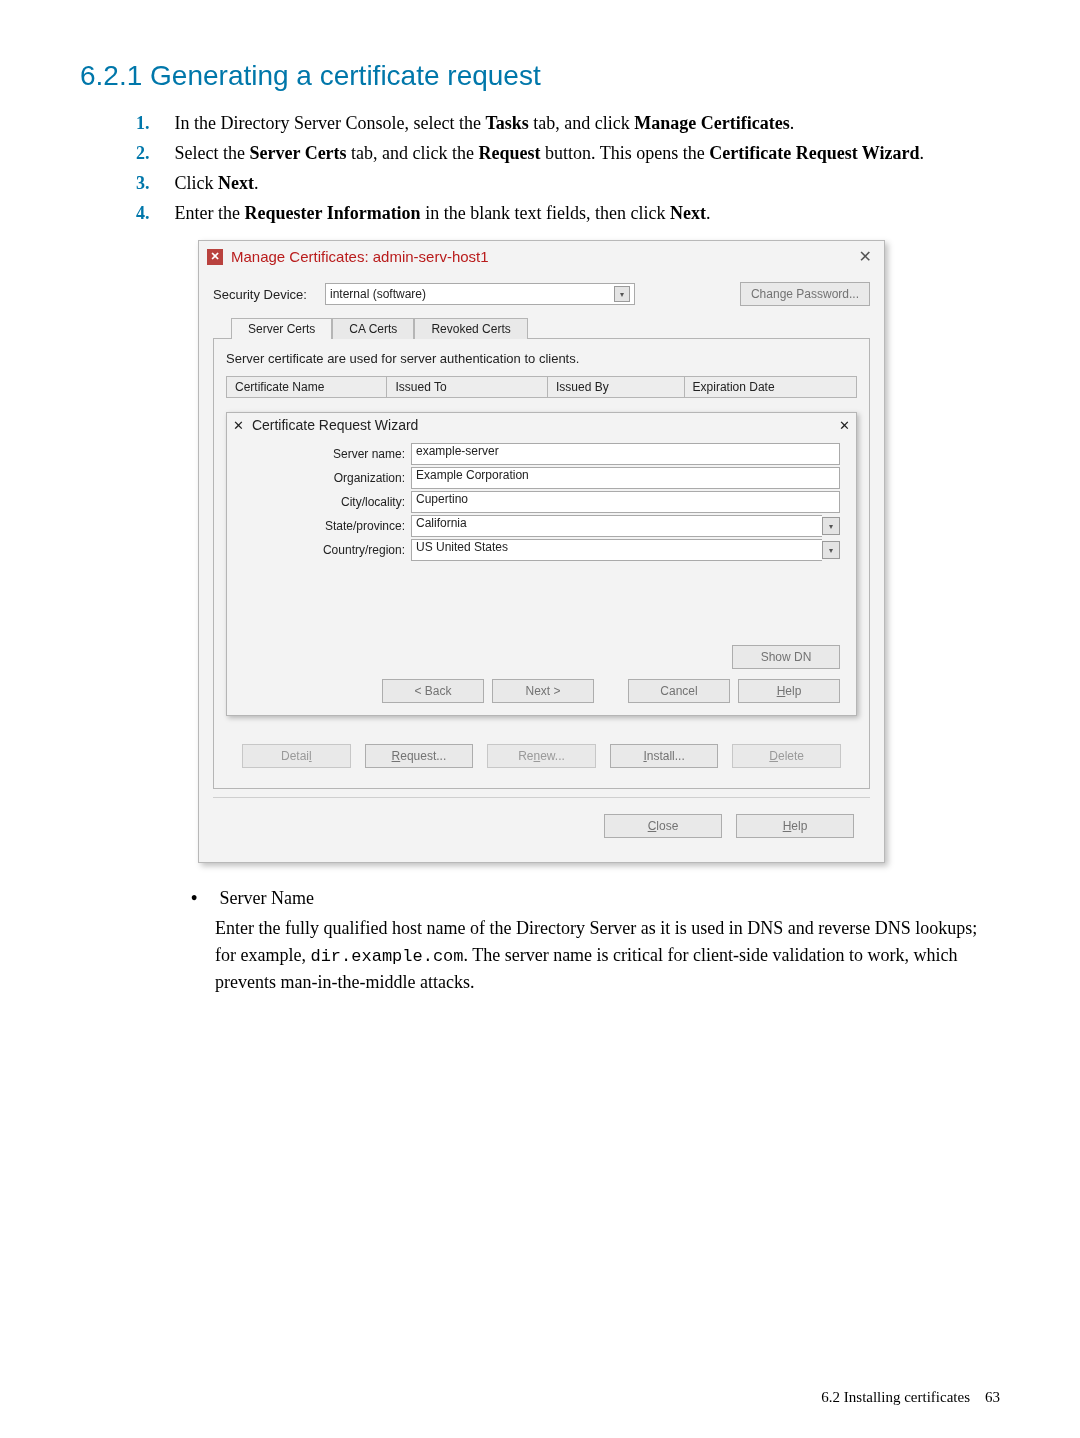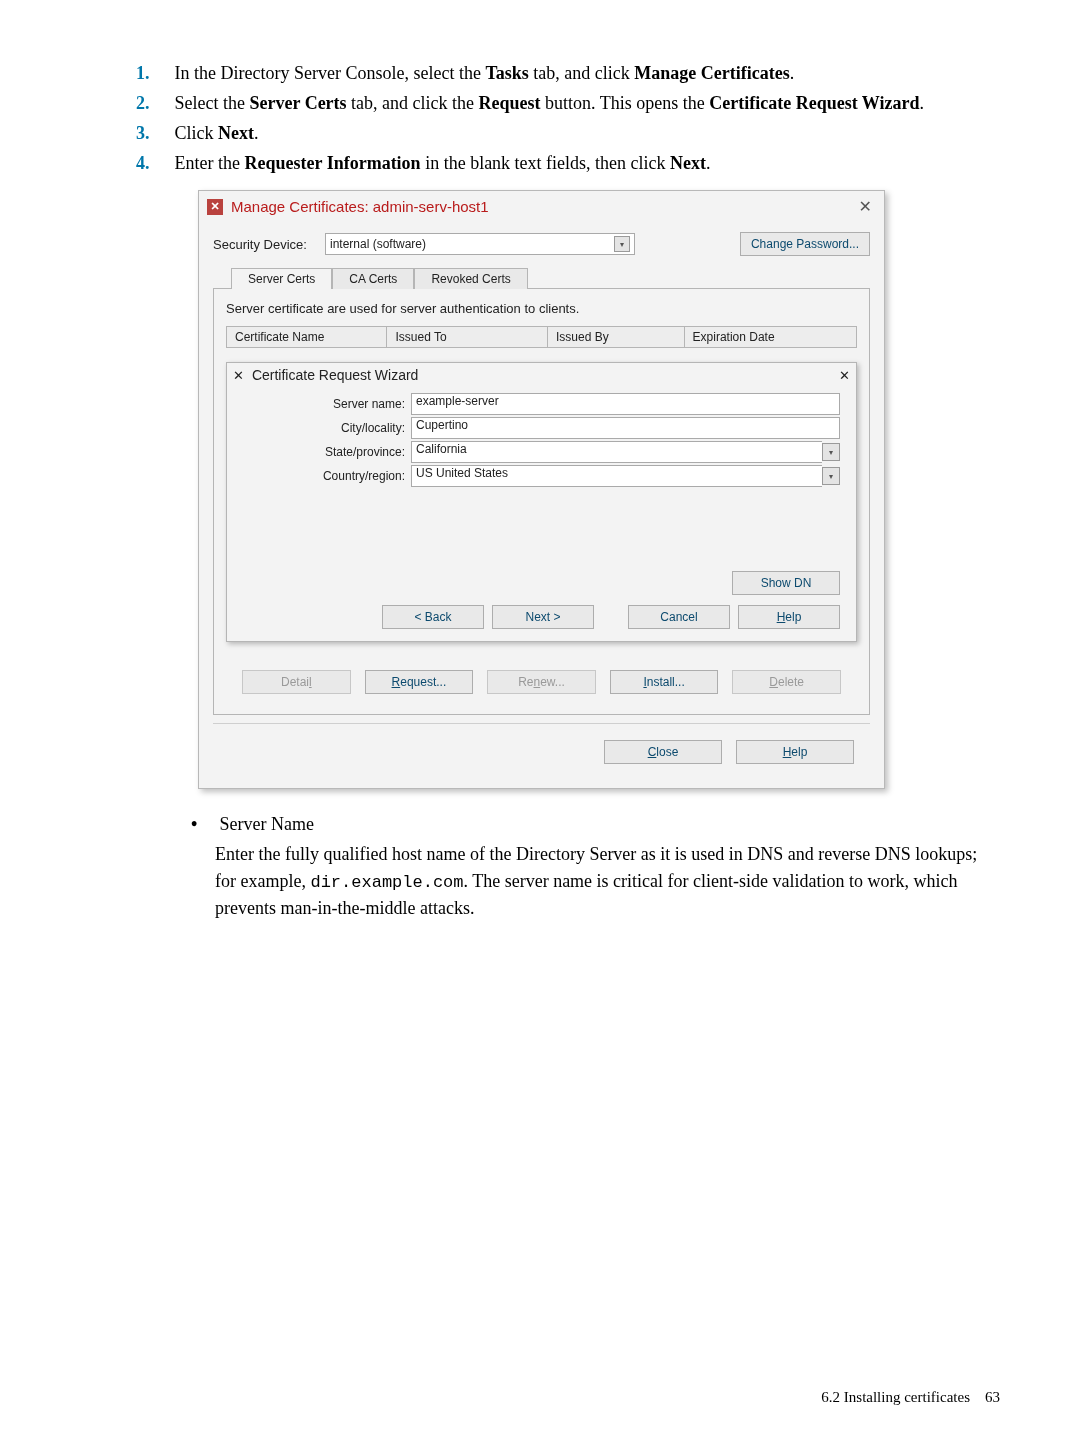--- a/index.html
+++ b/index.html
@@ -80,21 +80,21 @@
     align-items:center;padding:0 4px;font-size:12px;color:#222;
   }
   .combo .arrow{margin-left:auto;}
   .combo .arrow-btn{
     width:14px;height:14px;border:1px solid #9a9a9a;background:#e4e4e4;
     display:flex;align-items:center;justify-content:center;font-size:8px;color:#555;
   }
   .btn{
     border:1px solid #adadad;background:#e9e9e9;
     height:22px;padding:0 10px;display:inline-flex;align-items:center;
-    font-size:12px;color:#0c4a6e;cursor:pointer;
+    font-size:12px;color:#737373;cursor:pointer;
   }
   .btn.dsb{color:#9a9a9a;border-color:#c7c7c7;cursor:default;}
   .mnem{text-decoration:underline;}
   .tabs{display:flex;gap:0;margin:0 0 -1px 18px;}
   .tab{
     border:1px solid #b5b5b5;border-bottom:none;background:#e9e9e9;
     padding:3px 16px;font-size:12px;color:#222;
   }
   .tab.active{background:#f3f3f3;}
   .panel{
@@ -144,20 +144,21 @@
   ul.bul p{margin:4px 0 0 0;}
   code{font-family:"Courier New", monospace;font-size:17px;}
   .footer{
     position:absolute;bottom:32px;right:80px;font-size:15px;
   }
 </style>
 </head>
 <body>
 
 <div class="page">
+  <h2 class="section-title">6.2.1 Generating a certificate request</h2>
 
   <ol class="steps">
     <li>
       <span>In the Directory Server Console, select the </span><span class="b">Tasks</span><span> tab, and click </span><span class="b">Manage Certificates</span><span>.</span>
     </li>
     <li>
       <span>Select the </span><span class="b">Server Certs</span><span> tab, and click the </span><span class="b">Request</span><span> button. This opens the </span><span class="b">Certificate Request Wizard</span><span>.</span>
     </li>
     <li>
       <span>Click </span><span class="b">Next</span><span>.</span>
@@ -206,20 +207,26 @@
             <span class="appicon">✕</span>
             <span class="title">Certificate Request Wizard</span>
             <span class="close">✕</span>
           </div>
 
           <div class="form">
             <div class="frow">
               <div class="flbl">Server name:</div>
               <div class="fin">
                   <div class="text-input">example-server</div>
+                </div>
+            </div>
+            <div class="frow">
+              <div class="flbl">Organization:</div>
+              <div class="fin">
+                  <div class="text-input">Example Corporation</div>
                 </div>
             </div>
             <div class="frow">
               <div class="flbl">City/locality:</div>
               <div class="fin">
                   <div class="text-input">Cupertino</div>
                 </div>
             </div>
             <div class="frow">
               <div class="flbl">State/province:</div>

